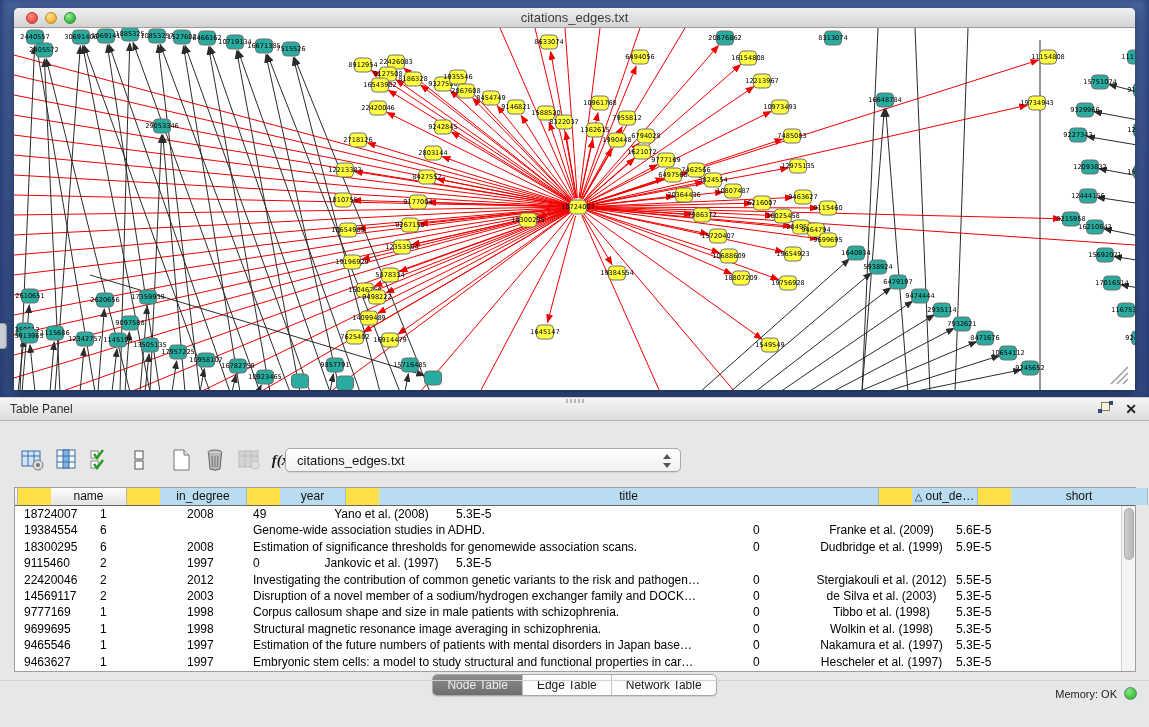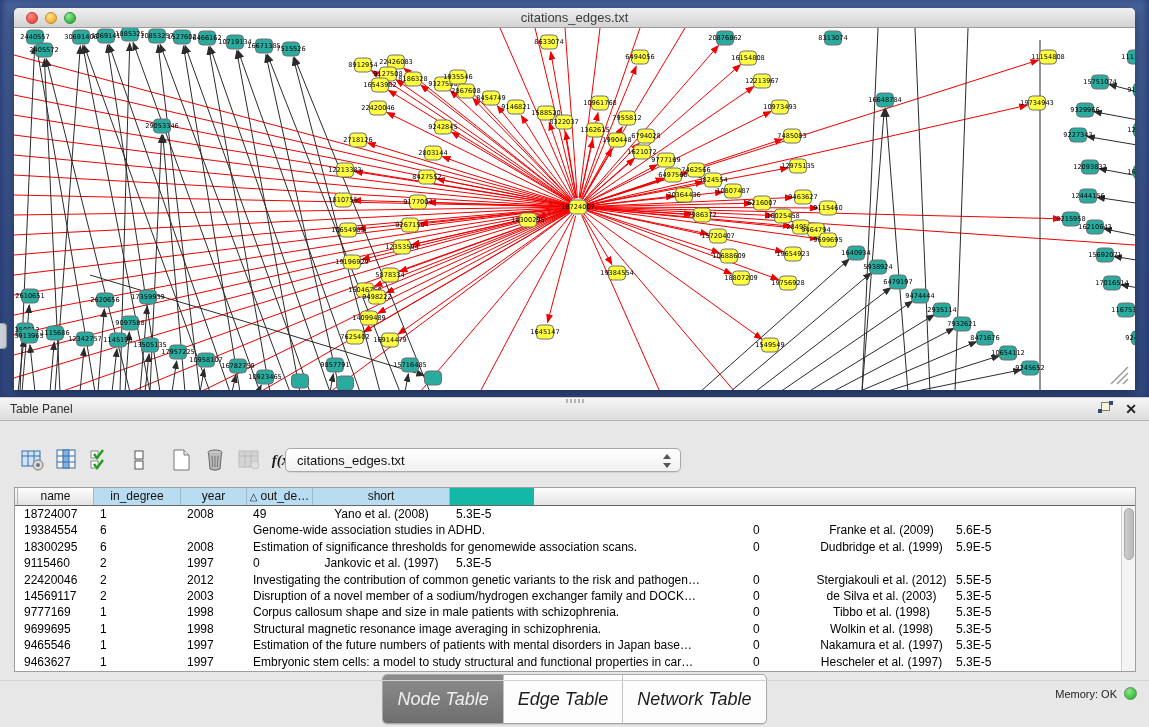--- a/index.html
+++ b/index.html
@@ -47,37 +47,37 @@
     border:1px solid #a9a9a9;border-radius:5px;box-shadow:0 1px 1px rgba(0,0,0,.08);}
   .combo-text{position:absolute;left:11px;top:4px;font-size:13px;color:#111;}
   .combo-arrows{position:absolute;right:9px;top:3px;width:9px;height:18px;}
   .combo-arrows .up{position:absolute;left:1px;top:2px;width:0;height:0;
     border-left:4px solid transparent;border-right:4px solid transparent;border-bottom:5px solid #555;}
   .combo-arrows .dn{position:absolute;left:1px;bottom:2px;width:0;height:0;
     border-left:4px solid transparent;border-right:4px solid transparent;border-top:5px solid #555;}
   
   .ttable{position:absolute;left:14px;top:90px;width:1122px;height:185px;background:#fff;
     border:1px solid #9e9e9e;}
-  .thead{display:flex;height:18px;background:#14b8a6;border-bottom:1px solid #666;}
+  .thead{display:flex;height:18px;background:#fde047;border-bottom:1px solid #666;gap:33px;}
   .th{flex:none;font-size:12px;color:#111;text-align:center;line-height:17px;
     border-right:1px solid #9fb9c6;background:#badcf0;overflow:hidden;white-space:nowrap;}
   .th.first{background:linear-gradient(180deg,#fdfdfd,#e3e3e3);border-right:1px solid #b5b5b5;}
   .th.filler{background:linear-gradient(180deg,#fdfdfd,#e3e3e3);border-right:none;flex:1;}
   .sort-tri{display:inline-block;margin-right:3px;font-size:10px;color:#222;}
   .trow{display:flex;height:16.4px;font-size:12px;color:#000;white-space:nowrap;}
   .td{flex:none;overflow:hidden;line-height:16.4px;padding:0 2px 0 6px;}
   .td.center{text-align:center;padding:0;}
   .vscroll{position:absolute;right:0;top:18px;bottom:0;width:14px;background:#f4f4f4;border-left:1px solid #cfcfcf;}
   .vthumb{position:absolute;left:1.5px;top:2px;width:10px;height:52px;border-radius:5px;
     background:linear-gradient(90deg,#cdcdcd,#b9b9b9);border:1px solid #a9a9a9;}
   
   .ttabs{position:absolute;left:0;right:0;top:277px;display:flex;justify-content:center;}
   .seg{display:flex;border:1px solid #a8a8a8;border-radius:5px;overflow:hidden;
     background:#fdfdfd;box-shadow:0 1px 1px rgba(0,0,0,.12);}
-  .seg-btn{padding:16px 14px;font-size:18px;color:#1d1d1d;line-height:16px;border-right:1px solid #c2c2c2;font-style:italic;}
+  .seg-btn{padding:2px 14px;font-size:12px;color:#1d1d1d;line-height:16px;border-right:1px solid #c2c2c2;}
   .seg-btn:last-child{border-right:none;}
   .seg-btn.sel{background:linear-gradient(180deg,#8d8d8d,#6e6e6e);color:#efefef;}
   
   .statusbar{position:absolute;left:0;bottom:0;width:1149px;height:27px;border-top:1px solid #d2d2d2;}
   .mem-label{position:absolute;right:32px;top:7px;font-size:11px;color:#222;}
   .mem-dot{position:absolute;right:12px;top:6px;width:13px;height:13px;border-radius:50%;
     background:radial-gradient(circle at 35% 30%,#8fe08f,#3fc43f 65%,#2b9b2b);border:1px solid #5c8f5c;}
 </style>
 </head>
 <body>
@@ -875,20 +875,21 @@
           <div class="dn"></div>
         </div>
     </div>
 
     <div class="ttable">
       <div class="thead" id="thead">
           <div class="th first" style="width: 3px;"></div>
           <div class="th first" style="width: 76px;"><span>name</span></div>
           <div class="th" style="width: 87px;"><span>in_degree</span></div>
           <div class="th" style="width: 66px;"><span>year</span></div>
+          <div class="th" style="width: 500px;"><span>title</span></div>
           <div class="th" style="width: 66px;"><span class="sort-tri">△</span><span>out_de…</span></div>
           <div class="th" style="width: 137px;"><span>short</span></div>
           <div class="th" style="width: 84px; margin-top: 36px;"><span>pagerank</span></div>
           <div class="th filler"></div>
         </div>
       <div id="tbody">
           <div class="trow">
             <div class="td" style="width: 3px; padding: 0px;"></div>
             <div class="td" style="width: 76px;">18724007</div>
             <div class="td" style="width: 87px;">1</div>

